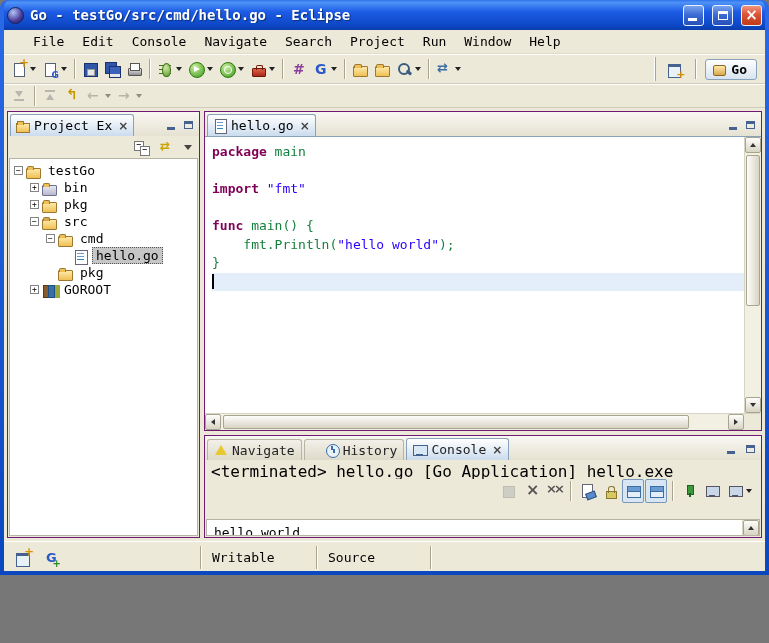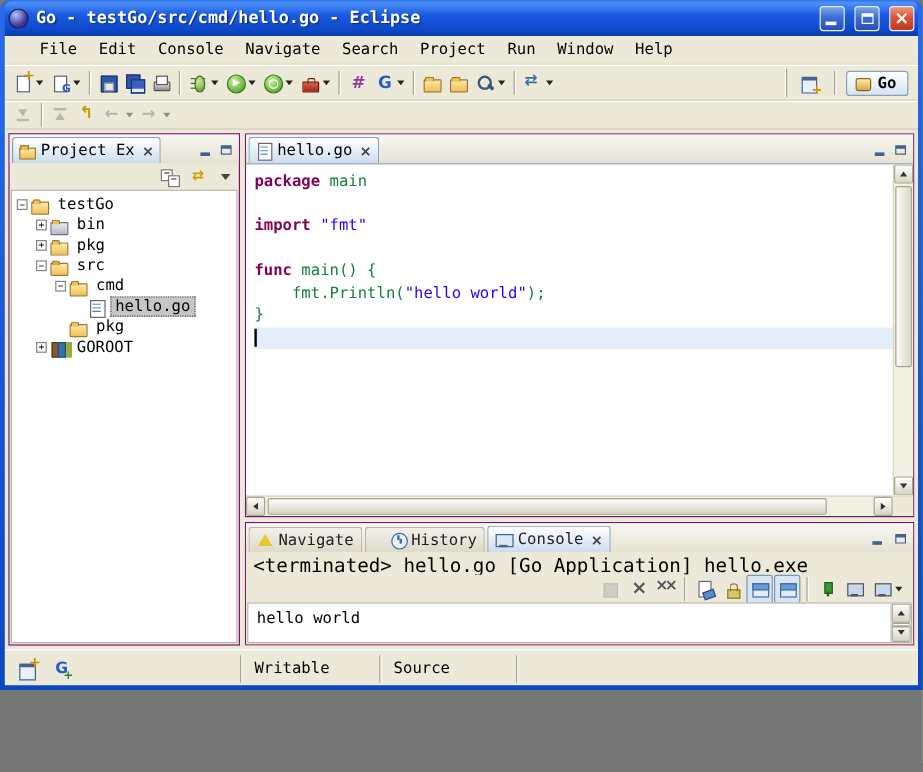--- a/index.html
+++ b/index.html
@@ -143,21 +143,21 @@
   .tabic-history-icon::before{content:"";position:absolute;left:1px;top:1px;width:12px;height:12px;border-radius:50%;border:1px solid #3A6EA5;background:#E8F0F8}
   .tabic-history-icon::after{content:"";position:absolute;left:6px;top:3px;width:2px;height:4px;background:#3A6EA5;box-shadow:2px 3px 0 #3A6EA5}
   .tabic-console-icon::before{content:"";position:absolute;left:0;top:2px;width:13px;height:9px;background:#D8E8F4;border:1px solid #44618F}
   .tabic-console-icon::after{content:"";position:absolute;left:3px;top:11px;width:7px;height:2px;background:#44618F}
   .tabic-go-file-icon::before{content:"";position:absolute;left:2px;top:0;width:10px;height:13px;background:#fff;border:1px solid #667}
   .tabic-go-file-icon::after{content:"";position:absolute;left:4px;top:3px;width:6px;height:1px;background:#6A9AD0;box-shadow:0 3px 0 #6A9AD0,0 6px 0 #38B}
   .tabic-explorer-icon::before{content:"";position:absolute;left:0;top:4px;width:12px;height:8px;background:linear-gradient(#FFE9A8,#EFC055);border:1px solid #9E782E}
   .tabic-explorer-icon::after{content:"";position:absolute;left:1px;top:2px;width:5px;height:3px;background:#EFC055;border:1px solid #9E782E;border-bottom:none}
   .console-desc{height:19px;flex:none;padding:2px 6px;font-size:16px;white-space:nowrap;overflow:hidden}
   .console-tbrow{height:23px;flex:none;display:flex;justify-content:flex-end;align-items:center;gap:1px;padding:0 6px}
-  .console-output{flex:1;display:flex;margin:0 1px 1px;background:#fff;border:1px solid #B8B4A4;overflow:hidden}
+  .console-output{flex:1;display:flex;margin:17px 1px 1px;background:#fff;border:1px solid #B8B4A4;overflow:hidden}
   .console-text{flex:1;padding:5px 7px;font:13px "DejaVu Sans Mono",monospace;white-space:pre}
   
   .ic-terminate::before{content:"";position:absolute;left:3px;top:3px;width:10px;height:10px;background:#AEAEAE;border:1px solid #8A8A8A}
   .ic-remove-launch::before{content:"×";position:absolute;left:3px;top:-3px;font:bold 16px "DejaVu Sans",sans-serif;color:#555}
   .ic-remove-all-terminated::before{content:"××";position:absolute;left:0;top:-2px;font:bold 13px "DejaVu Sans",sans-serif;letter-spacing:-3px;color:#555}
   .ic-clear-console::before{content:"";position:absolute;left:3px;top:1px;width:9px;height:12px;background:#fff;border:1px solid #667}
   .ic-clear-console::after{content:"";position:absolute;left:7px;top:9px;width:8px;height:5px;background:#5A8ACA;border:1px solid #33517A;transform:rotate(-20deg)}
   .ic-scroll-lock::before{content:"";position:absolute;left:4px;top:8px;width:9px;height:6px;background:#D8C860;border:1px solid #887830}
   .ic-scroll-lock::after{content:"";position:absolute;left:6px;top:3px;width:5px;height:6px;border:1px solid #887830;border-bottom:none;border-radius:3px 3px 0 0}
   .ic-show-stdout-changes::before,.ic-show-stderr-changes::before{content:"";position:absolute;left:2px;top:3px;width:12px;height:10px;background:#E4EEF8;border:1px solid #3A6EA5}

